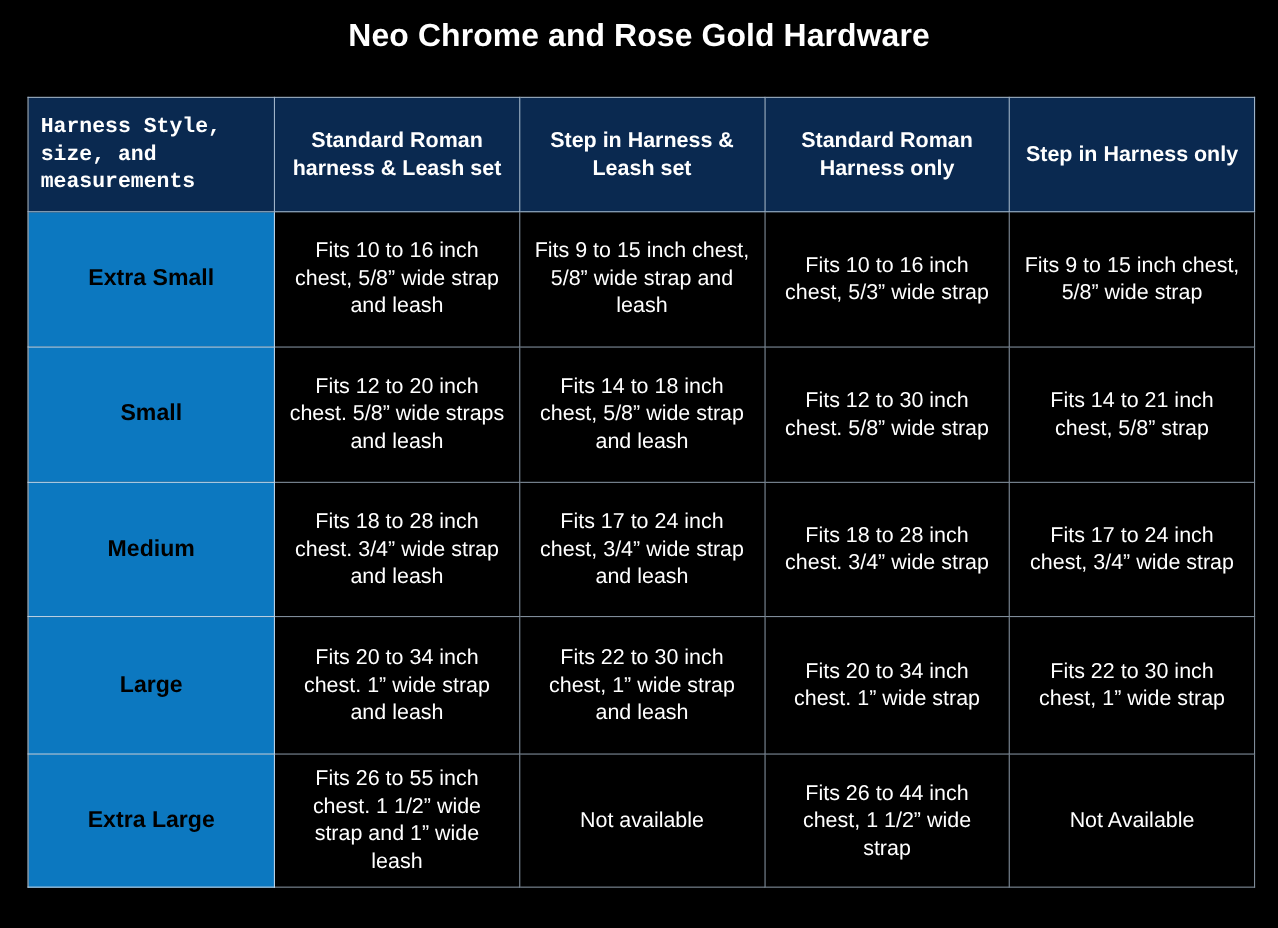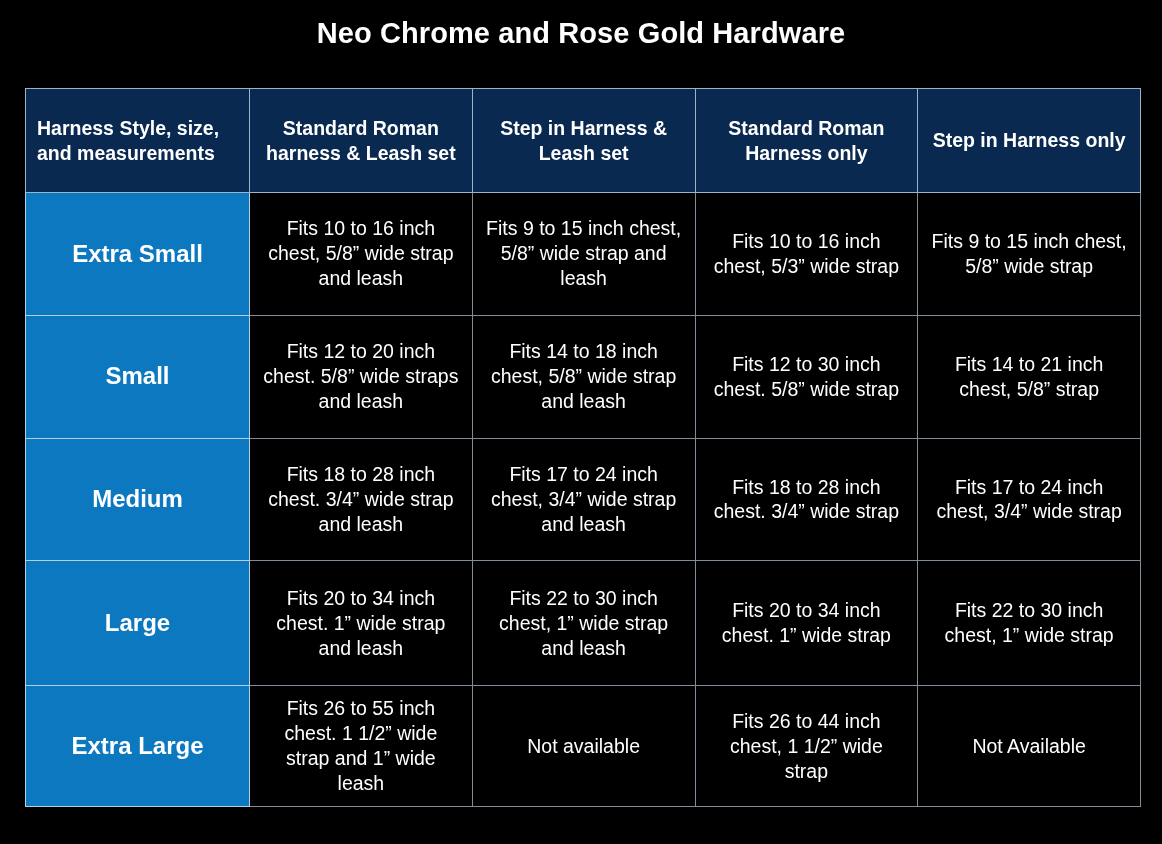--- a/index.html
+++ b/index.html
@@ -67,41 +67,42 @@
     vertical-align: middle;
     padding: 8px 10px;
     height: 104px;
     border: 1px solid #9fb3c8;
     box-sizing: border-box;
   }
   thead th.header-size {
     text-align: left;
     padding-left: 11px;
     padding-right: 6px;
+    font-family: Liberation Mono, monospace;
   }
 
   
   tbody td {
     border: 1px solid #7f8c99;
     box-sizing: border-box;
     vertical-align: middle;
     text-align: center;
     font-size: 19.5px;
     line-height: 1.28;
     padding: 6px 12px;
     background: #000000;
     color: #ffffff;
     font-weight: normal;
   }
 
   tbody td.size-cell {
     background: #0c78c0;
-    color: #ffffff;
+    color: #000000;
     font-weight: bold;
-    font-size: 24px;
+    font-size: 21px;
     border: 1px solid #b8cfe3;
   }
 
   
   tr.row-xs  td { height: 121px; }
   tr.row-s   td { height: 121px; }
   tr.row-m   td { height: 121px; }
   tr.row-l   td { height: 123px; }
   tr.row-xl  td { height: 119px; }
 </style>

